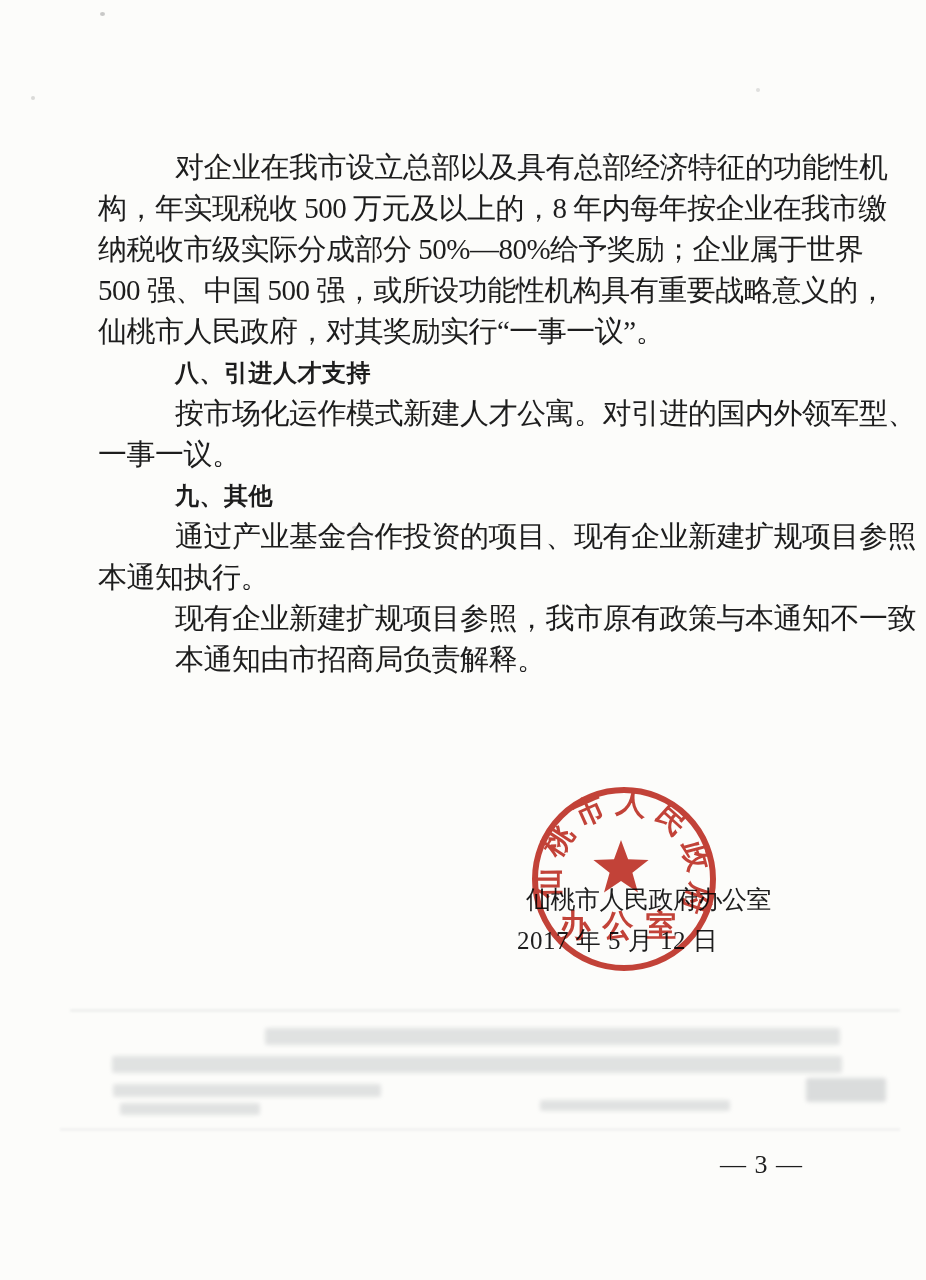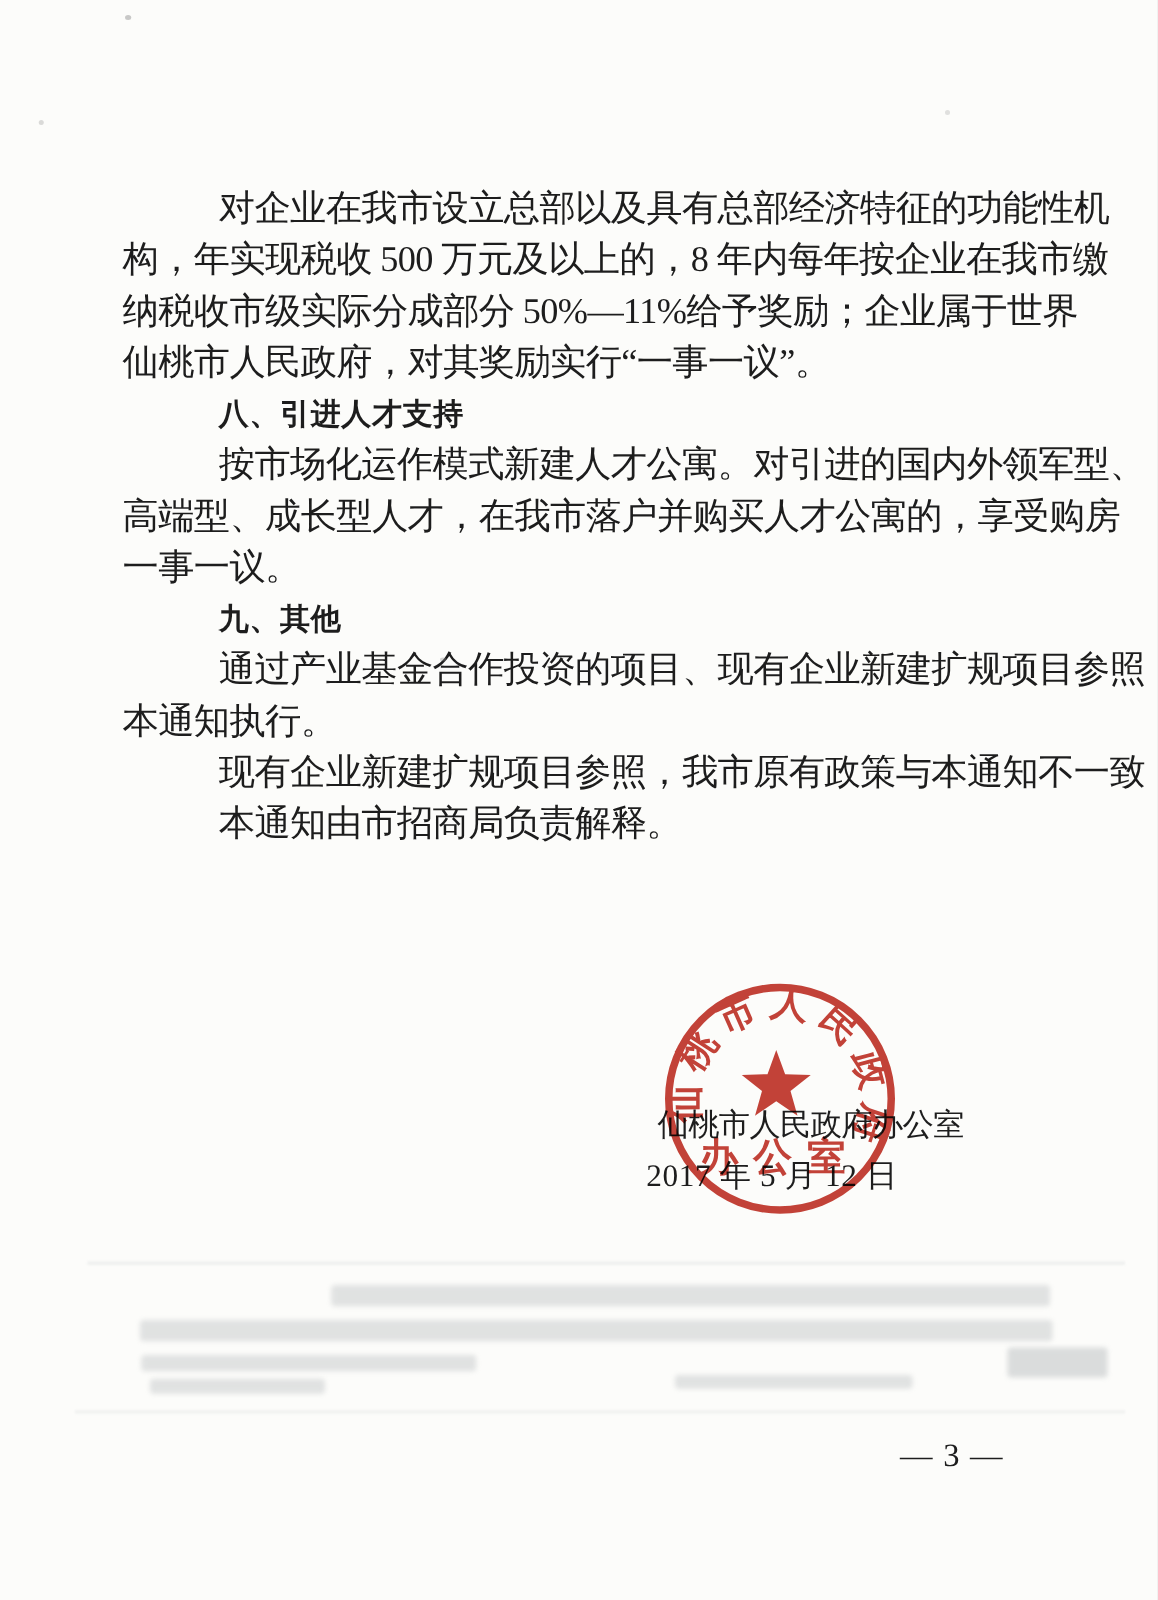--- a/index.html
+++ b/index.html
@@ -30,25 +30,25 @@
   .speck{position:absolute;background:#8a8a8a;opacity:.45;border-radius:50%;}
 </style>
 </head>
 <body>
 
 <div class="page">
 
   <div class="text-block">
       <div class="line indent">对企业在我市设立总部以及具有总部经济特征的功能性机</div>
       <div class="line">构，年实现税收 500 万元及以上的，8 年内每年按企业在我市缴</div>
-      <div class="line">纳税收市级实际分成部分 50%—11%给予奖励；企业属于世界</div>
+      <div class="line">纳税收市级实际分成部分 50%—80%给予奖励；企业属于世界</div>
+      <div class="line">500 强、中国 500 强，或所设功能性机构具有重要战略意义的，</div>
       <div class="line">仙桃市人民政府，对其奖励实行“一事一议”。</div>
       <div class="line indent bold">八、引进人才支持</div>
       <div class="line indent">按市场化运作模式新建人才公寓。对引进的国内外领军型、</div>
-      <div class="line">高端型、成长型人才，在我市落户并购买人才公寓的，享受购房</div>
       <div class="line">一事一议。</div>
       <div class="line indent bold">九、其他</div>
       <div class="line indent">通过产业基金合作投资的项目、现有企业新建扩规项目参照</div>
       <div class="line">本通知执行。</div>
       <div class="line indent">现有企业新建扩规项目参照，我市原有政策与本通知不一致</div>
       <div class="line indent">本通知由市招商局负责解释。</div>
     </div>
 
   <div class="sig-org">仙桃市人民政府办公室</div>
   <div class="sig-date">2017 年 5 月 12 日</div>

